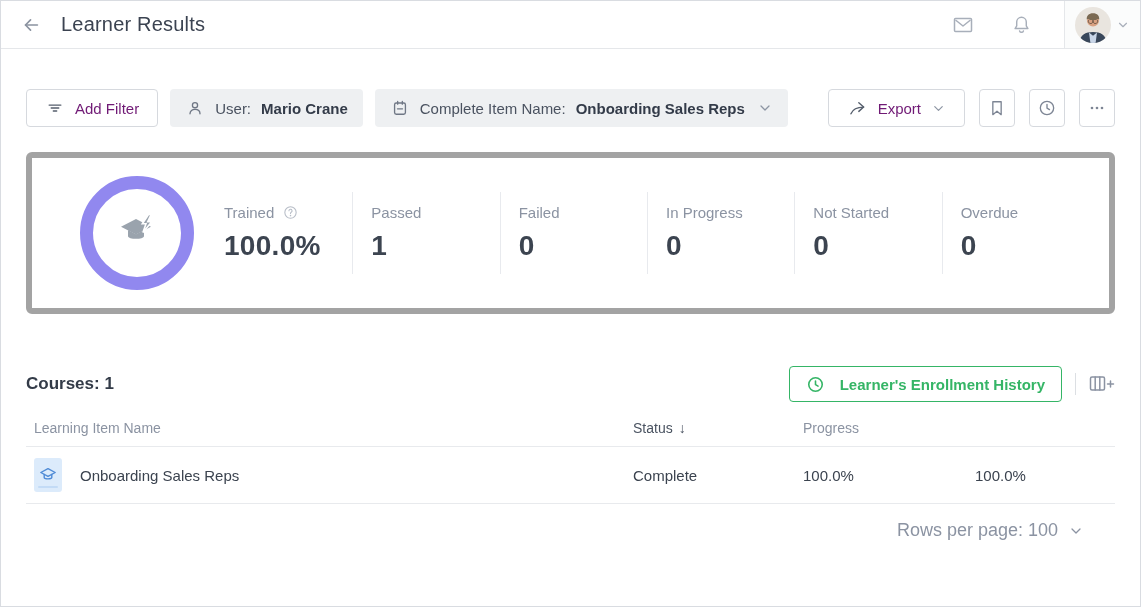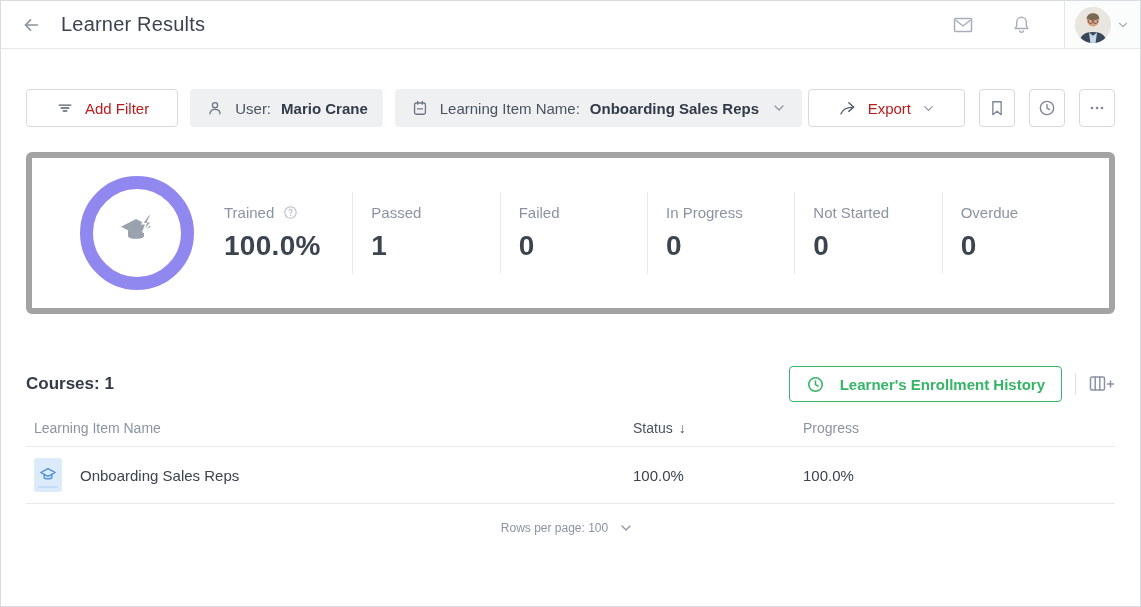--- a/index.html
+++ b/index.html
@@ -15,21 +15,21 @@
   .page-title { font-size:20px; font-weight:500; color:#3b4351; letter-spacing:.2px; }
   .topbar-right { margin-left:auto; display:flex; align-items:center; height:100%; }
   .top-icon-btn { width:30px; height:30px; display:flex; align-items:center; justify-content:center; cursor:pointer; margin-right:28px; }
   .user-area { width:76px; height:100%; border-left:1px solid #e5e7ea; background:#fbfcfc; display:flex; align-items:center; justify-content:center; gap:5px; cursor:pointer; }
   .avatar { width:36px; height:36px; border-radius:50%; overflow:hidden; flex:0 0 auto; }
   
   .filters { padding:0 25px; margin-top:40px; }
   .filter-row1 { display:flex; align-items:flex-start; }
   .chips-left { display:flex; flex-wrap:wrap; gap:12px; }
   .btn { height:38px; display:inline-flex; align-items:center; gap:10px; border-radius:4px; font-size:15px; cursor:pointer; }
-  .btn-outline { border:1px solid #d6d9de; background:#fff; color:#b91c1c; padding:0 28px; }
+  .btn-outline { border:1px solid #d6d9de; background:#fff; color:#701a75; padding:0 18px; }
   .chip { background:#eef0f2; color:#4a5260; padding:0 15px; }
   .chip b { color:#333b49; font-weight:700; }
   .chip .chev { margin-left:2px; }
   .actions-right { margin-left:auto; display:flex; gap:14px; }
   .icon-btn { width:36px; height:38px; display:flex; align-items:center; justify-content:center; border:1px solid #d6d9de; border-radius:4px; background:#fff; cursor:pointer; }
   .filter-row2 { margin-top:10px; display:flex; }
   
   .summary-card { margin:25px 25px 0; height:162px; border:6px solid #a3a3a3; border-radius:6px; display:flex; align-items:center; }
   .ring { width:114px; height:114px; border:13px solid var(--purple,#9188ef); border-radius:50%; display:flex; align-items:center; justify-content:center; margin-left:48px; flex:0 0 auto; }
   .stats { flex:1; display:flex; margin:0 20px 0 30px; }
@@ -51,21 +51,21 @@
   .thead { border-bottom:1px solid #e8eaed; padding:6px 0 10px; color:#8b93a2; font-size:14px; align-items:end; }
   .th { cursor:pointer; }
   .th.first { padding-left:8px; }
   .th-status { color:#4a5361; font-weight:500; display:flex; align-items:center; gap:6px; }
   .th-modules { max-width:92px; line-height:1.35; }
   .trow { border-bottom:1px solid #e8eaed; padding:11px 0; font-size:15px; color:#3b434f; cursor:pointer; }
   .item-cell { display:flex; align-items:center; gap:18px; padding-left:8px; }
   .course-tile { width:28px; height:34px; background:#dcebfb; border-radius:3px; position:relative; display:flex; align-items:center; justify-content:center; flex:0 0 auto; }
   .course-tile::after { content:""; position:absolute; left:4px; right:4px; bottom:4px; height:2px; background:#c3dbf6; border-radius:1px; }
   
-  .tfooter { margin:0 25px; padding:16px 6px 0 0; display:flex; justify-content:center; align-items:center; gap:10px; color:#8b93a2; font-size:12px; cursor:pointer; }
+  .tfooter { margin:0 25px; padding:16px 6px 0 0; display:flex; justify-content:flex-end; align-items:center; gap:10px; color:#8b93a2; font-size:18px; cursor:pointer; }
   
   svg { display:block; }
 </style>
 </head>
 <body>
 
 <div class="page">
 
   <div class="topbar">
     <div class="back-btn">
@@ -124,21 +124,21 @@
             </svg>
           <span>User:</span>
             <b>Mario Crane</b>
         </div>
         <div class="btn chip">
           <svg width="20" height="20" viewBox="0 0 24 24" fill="none" stroke="#6f7785" stroke-width="1.6" stroke-linecap="round" stroke-linejoin="round">
               <rect x="5.5" y="6" width="13" height="13.5" rx="2"></rect>
               <path d="M9.2 4.2v3.2M14.8 4.2v3.2"></path>
               <path d="M9 13h6"></path>
             </svg>
-          <span>Learning Item Name:</span>
+          <span>Complete Item Name:</span>
             <b>Onboarding Sales Reps</b>
           <svg class="chev" width="16" height="16" viewBox="0 0 24 24" fill="none" stroke="#8d95a3" stroke-width="1.9" stroke-linecap="round" stroke-linejoin="round">
               <path d="m6 9 6 6 6-6"></path>
             </svg>
         </div>
       </div>
       <div class="actions-right">
         <div class="btn btn-outline">
           <svg width="21" height="21" viewBox="0 0 24 24" fill="none" stroke="#555e6c" stroke-width="1.6" stroke-linecap="round" stroke-linejoin="round">
               <path d="M13.5 5.5 19 10.4l-5.5 4.9"></path>
@@ -257,20 +257,21 @@
     <div class="tgrid trow">
       <div class="item-cell">
         <div class="course-tile">
           <svg width="20" height="20" viewBox="0 0 20 20" fill="none" stroke="var(--blue,#4f8bd6)" stroke-width="1.4" stroke-linejoin="round">
               <path d="M10 3.6 17.2 7.5 10 11.4 2.8 7.5Z"></path>
               <path d="M6.2 9.4v3.1c0 1.8 7.6 1.8 7.6 0V9.4" stroke-linecap="round"></path>
             </svg>
         </div>
         <span>Onboarding Sales Reps</span>
       </div>
+      <div>Complete</div>
       <div>100.0%</div>
       <div>100.0%</div>
     </div>
     <div class="tfooter">
       <span>Rows per page: 100</span>
       <svg width="16" height="16" viewBox="0 0 24 24" fill="none" stroke="#8b93a2" stroke-width="1.9" stroke-linecap="round" stroke-linejoin="round">
           <path d="m6 9 6 6 6-6"></path>
         </svg>
     </div>
   </div>

